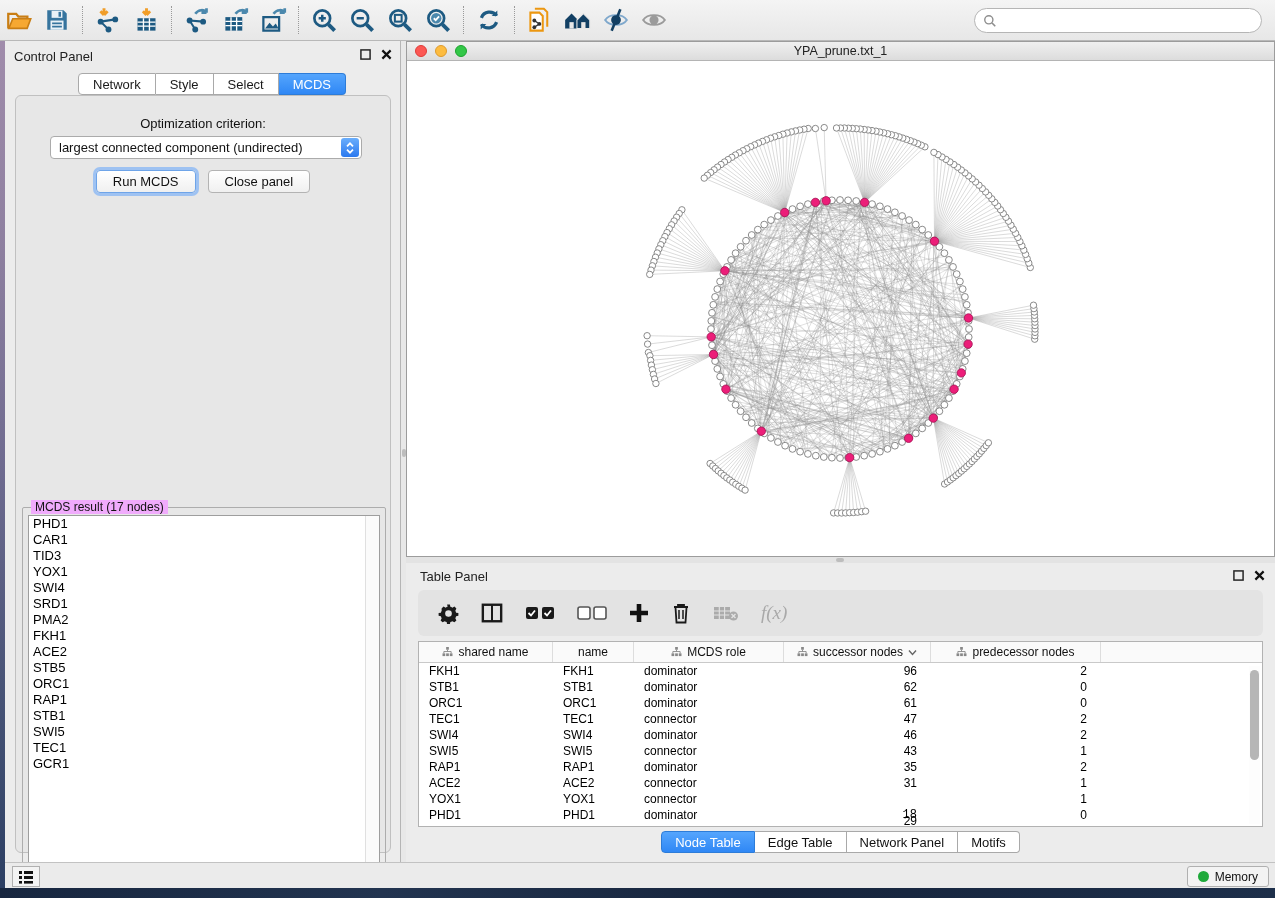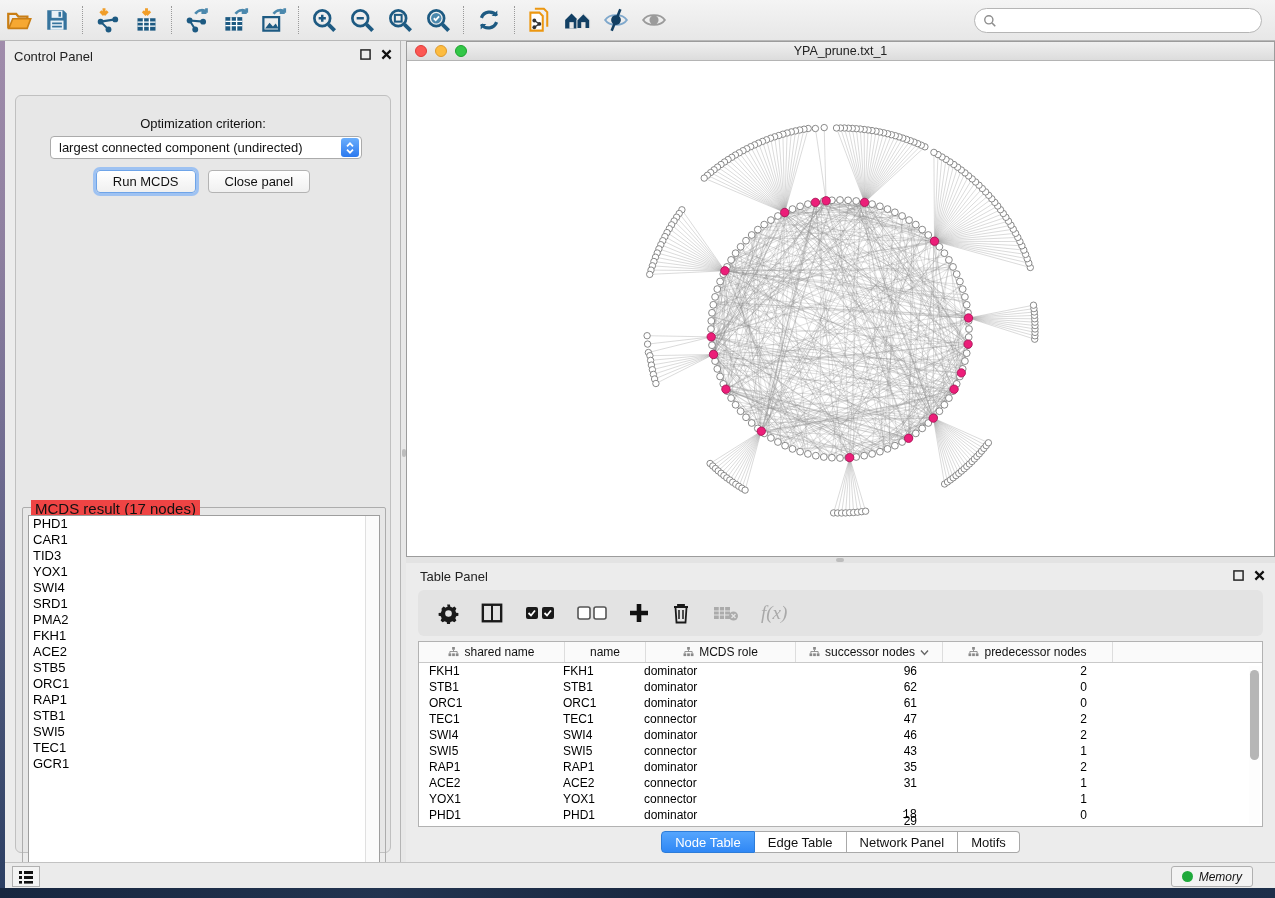--- a/index.html
+++ b/index.html
@@ -41,21 +41,21 @@
   .opt-select .val { flex:1; padding-left:8px; white-space:nowrap; overflow:hidden; }
   .opt-stepper { width:18px; height:19px; margin-right:2px; border-radius:3px;
     background:linear-gradient(180deg,#6aaefc,#2b79ef); display:flex; flex-direction:column; align-items:center; justify-content:center; }
   .opt-stepper svg { display:block; }
   .cp-buttons { position:absolute; left:0; top:74px; width:100%; display:flex; justify-content:center; gap:12px; }
   .aq-btn { height:23px; padding:0 16px; background:linear-gradient(180deg,#ffffff,#f0f0f0);
     border:1px solid #b3b3b3; border-radius:4px; font-size:13px; color:#111;
     display:flex; align-items:center; font-family:"Liberation Sans",sans-serif; }
   .aq-btn.focused { box-shadow:0 0 0 3px rgba(110,170,250,.6); border-color:#6ea4e8; }
   .groupbox { position:absolute; left:6px; top:411px; width:364px; height:374px; border:1px solid #adadad; border-radius:2px; }
-  .gb-legend { position:absolute; left:8px; top:-8px; background:#ef4444; padding:0 4px; font-size:15px; color:#111; }
+  .gb-legend { position:absolute; left:8px; top:-8px; background:#f0abfc; padding:0 4px; font-size:12px; color:#111; }
   .mcds-list { position:absolute; left:5px; top:7px; width:352px; height:360px; background:#fff; border:1px solid #9e9e9e; overflow:hidden; }
   .mcds-scroll { position:absolute; right:0; top:0; width:14px; height:100%; background:#fbfbfb; border-left:1px solid #e0e0e0; }
   .mcds-item { font-size:13px; color:#000; line-height:16px; padding-left:4px; }
 
   
   .netwin { position:absolute; left:406px; top:41px; width:869px; height:516px; background:#fff; border:1px solid #9c9c9c; }
   .net-titlebar { position:absolute; left:0; top:0; width:100%; height:19px;
     background:linear-gradient(180deg,#f0f0f0,#dcdcdc); border-bottom:1px solid #b4b4b4;
     display:flex; align-items:center; }
   .traffic { display:flex; gap:8px; margin-left:8px; }
@@ -91,22 +91,22 @@
     font-size:13px; color:#111; display:flex; align-items:center; }
   .tp-tab:first-child { border-left:1px solid #a9a9a9; border-radius:4px 0 0 4px; }
   .tp-tab:last-child { border-radius:0 4px 4px 0; }
   .tp-tab.active { background:linear-gradient(180deg,#55a5fd,#2f87f5); border-color:#2d7cd8; color:#fff; }
   .fx-label { font-size:19px; color:#a9a9a9; font-family:"Liberation Serif",serif; font-style:italic; }
 
   
   .statusbar { position:absolute; left:0; top:862px; width:1275px; height:26px; background:#ebebeb; border-top:1px solid #c2c2c2; }
   .sb-listbtn { position:absolute; left:12px; top:3px; width:28px; height:21px; background:#f3f3f3; border:1px solid #b0b0b0;
     display:flex; align-items:center; justify-content:center; }
-  .sb-mem { position:absolute; right:22px; top:3px; height:21px; padding:0 10px; background:#f3f3f3; border:1px solid #b0b0b0;
-    border-radius:3px; display:flex; align-items:center; gap:6px; font-size:12px; color:#111;font-style:italic; }
+  .sb-mem { position:absolute; right:6px; top:3px; height:21px; padding:0 10px; background:#f3f3f3; border:1px solid #b0b0b0;
+    border-radius:3px; display:flex; align-items:center; gap:6px; font-size:12px; color:#111; }
   .mem-dot { width:11px; height:11px; border-radius:50%; background:#1fa93b; }
   .icon { display:inline-flex; align-items:center; justify-content:center; }
 </style>
 </head>
 <body>
 
 <div class="screen">
 
   <div class="toolbar">
     <div class="tb-btn">
@@ -287,20 +287,26 @@
       <span class="icon">
         <svg width="11" height="11" viewBox="0 0 12 12">
             <rect x="1" y="1" width="10" height="10" fill="none" stroke="#222" stroke-width="1.6"></rect>
           </svg>
         </span>
       <span class="icon">
         <svg width="11" height="11" viewBox="0 0 12 12">
             <path d="M1.5 1.5 L10.5 10.5 M10.5 1.5 L1.5 10.5" stroke="#111" stroke-width="2.4"></path>
           </svg>
         </span>
+    </div>
+    <div class="tabs-row">
+      <div class="tab-seg">Network</div>
+      <div class="tab-seg">Style</div>
+      <div class="tab-seg">Select</div>
+      <div class="tab-seg active">MCDS</div>
     </div>
     <div class="cp-inner">
       <div class="opt-label">Optimization criterion:</div>
       <div class="opt-select">
         <span class="val">largest connected component (undirected)</span>
         <span class="opt-stepper">
           <svg width="10" height="14" viewBox="0 0 10 14">
               <path d="M2 5.3 L5 2.3 L8 5.3" fill="none" stroke="#fff" stroke-width="1.7"></path>
               <path d="M2 8.7 L5 11.7 L8 8.7" fill="none" stroke="#fff" stroke-width="1.7"></path>
             </svg>
@@ -1350,21 +1356,21 @@
             <path d="M1 7 h16 M1 11 h16 M6.3 3 v12 M11.6 3 v12" stroke="#e3e3e3" stroke-width="1.1"></path>
             <circle cx="20.5" cy="12" r="4.5" fill="#ababab"></circle>
             <path d="M18.5 10 l4 4 M22.5 10 l-4 4" stroke="#e3e3e3" stroke-width="1.4"></path>
           </svg>
         </span>
       <span class="fx-label">f(x)</span>
     </div>
 
     <div class="tp-table">
       <div class="thead">
-          <div class="th" style="width: 146px;">
+          <div class="th" style="width: 134px;">
             <svg width="11" height="10" viewBox="0 0 12 11">
               <rect x="4.5" y="0" width="3" height="3" fill="#888"></rect>
               <rect x="0.5" y="7" width="3" height="3" fill="#888"></rect>
               <rect x="4.5" y="7" width="3" height="3" fill="#888"></rect>
               <rect x="8.5" y="7" width="3" height="3" fill="#888"></rect>
               <path d="M6 3 v2 M2 7 v-2 h8 v2" stroke="#888" fill="none" stroke-width="1"></path>
             </svg>
             <span>shared name</span>
           </div>
           <div class="th" style="width: 81px;">

